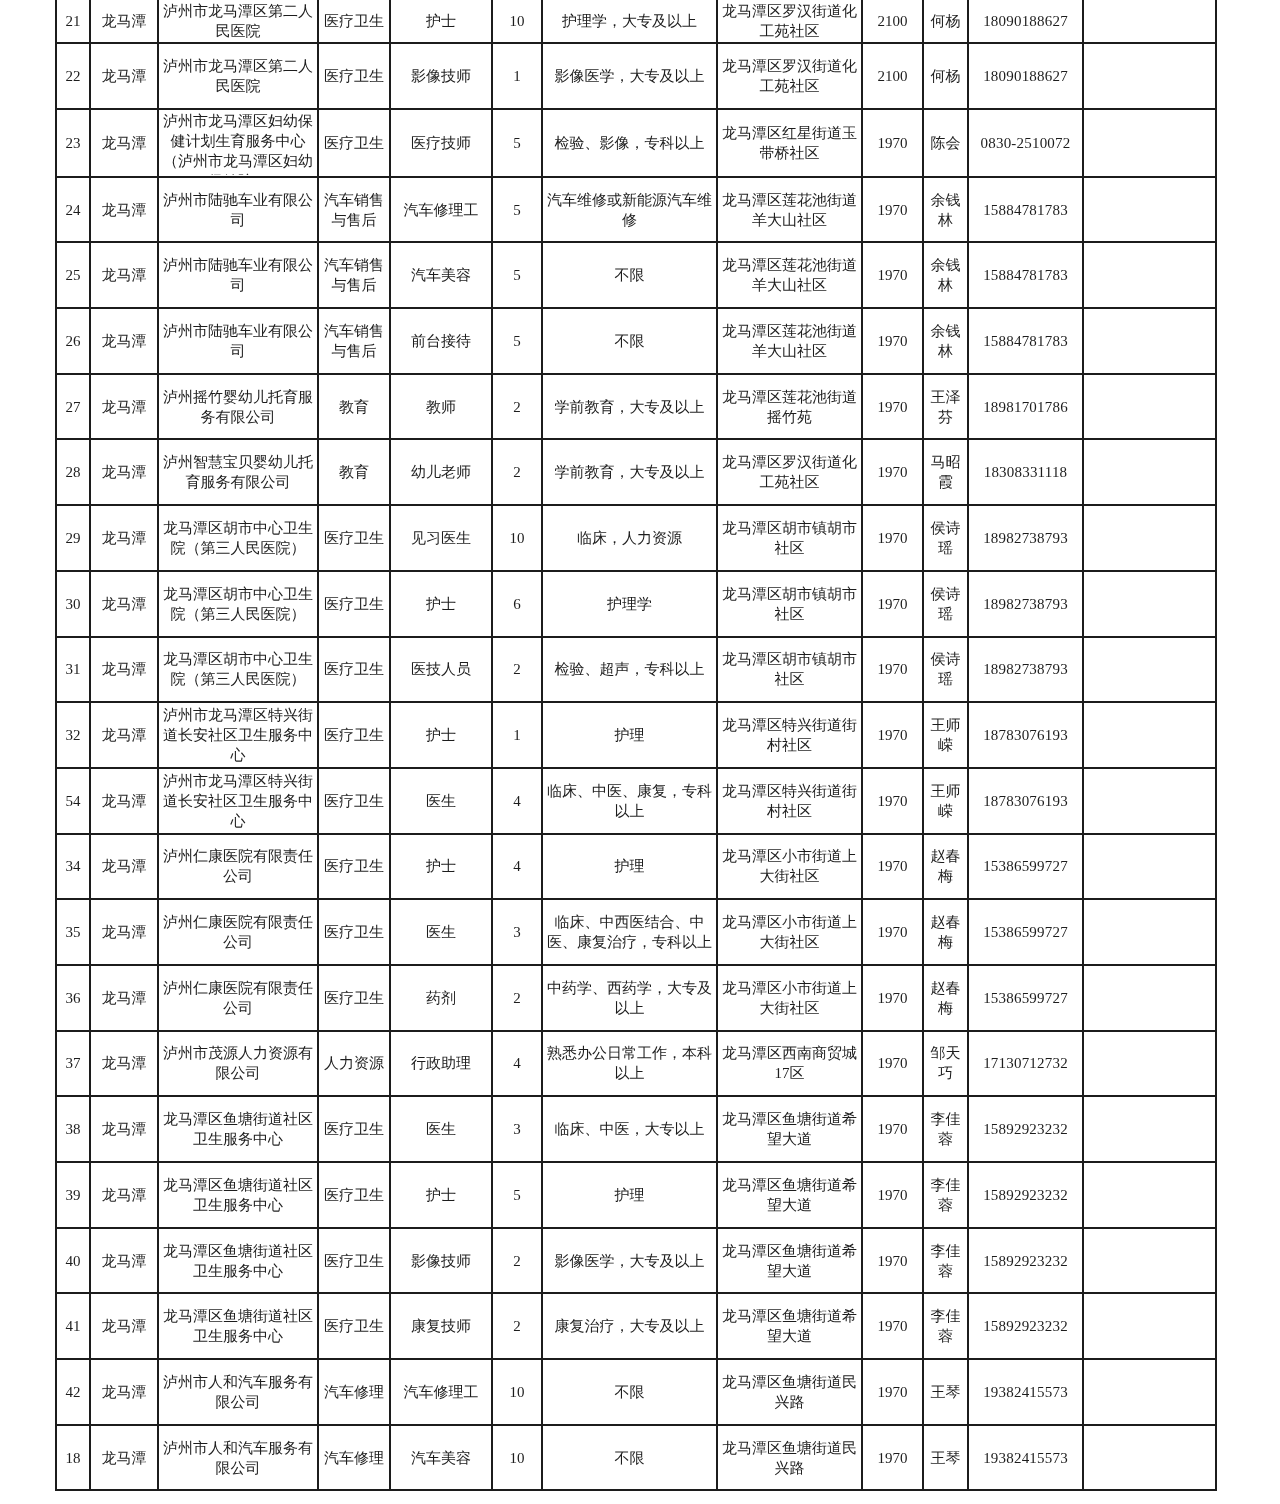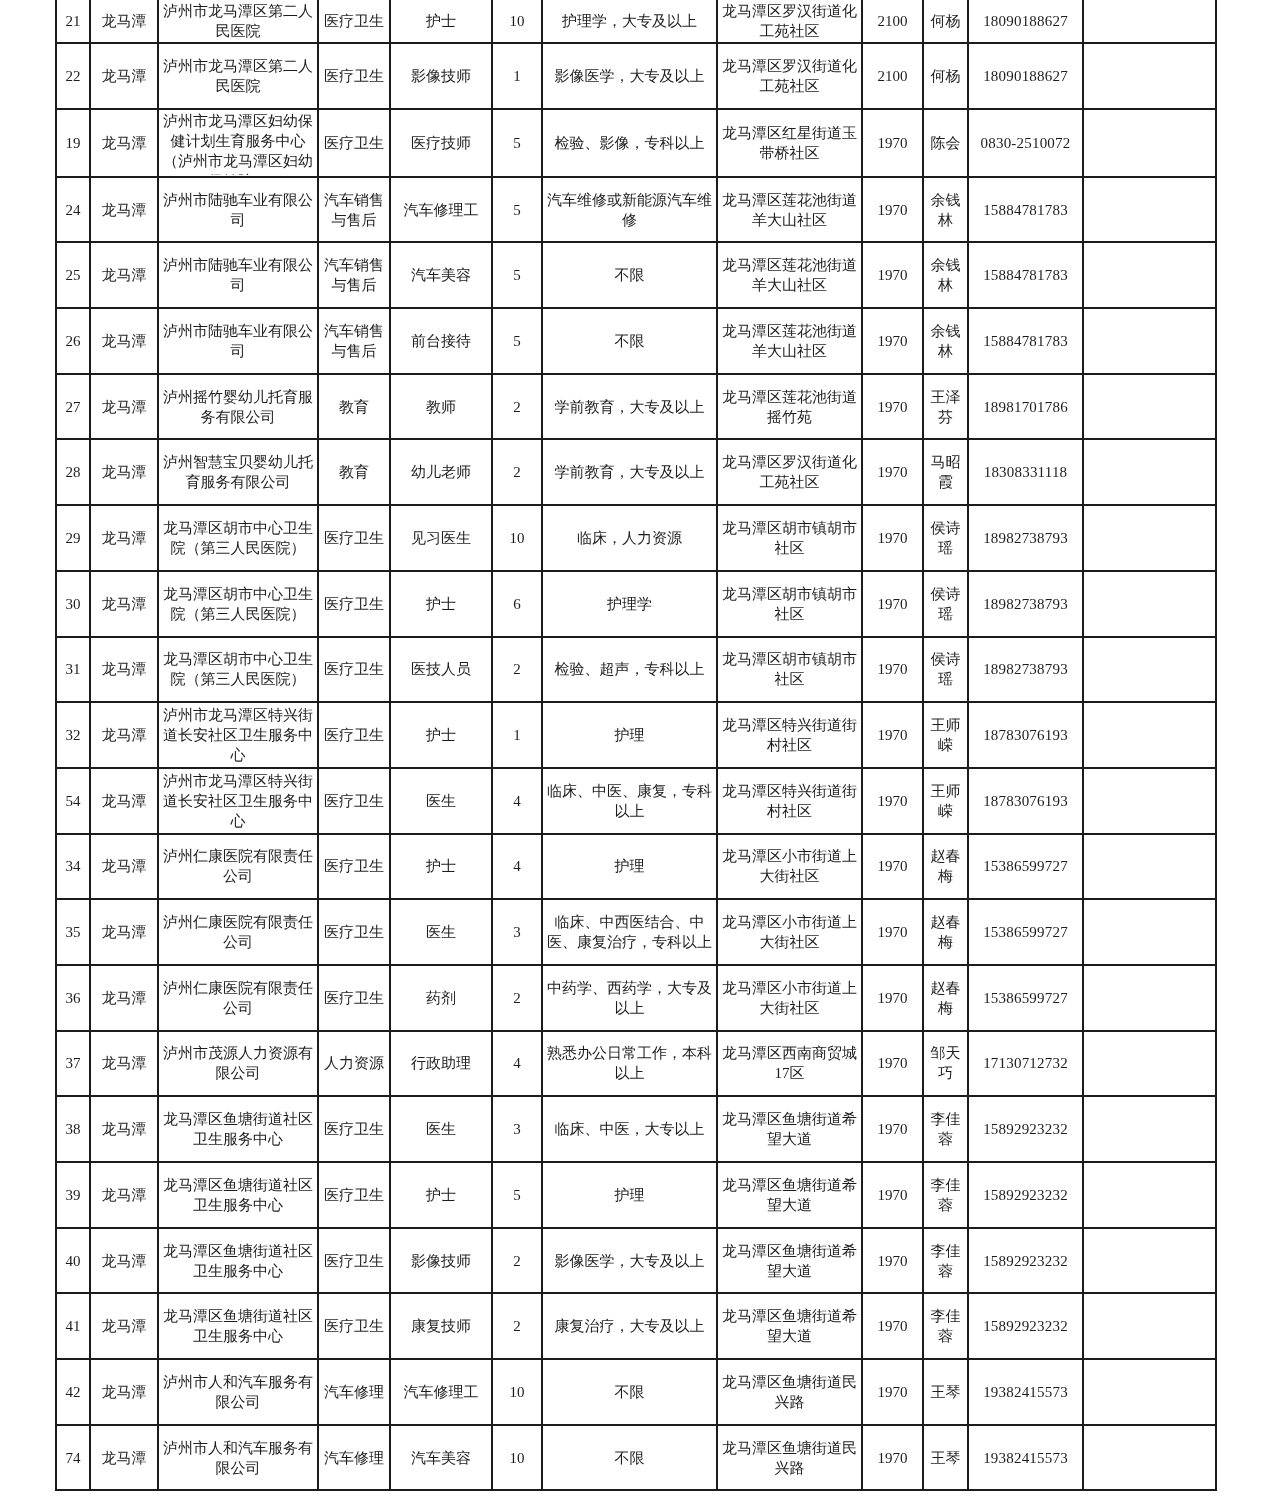--- a/index.html
+++ b/index.html
@@ -120,21 +120,21 @@
     <td class="c-phone">
             <span class="cellwrap">18090188627</span>
           </td>
     <td class="c-note">
             <span class="cellwrap"></span>
           </td>
   </tr>
 
   <tr>
     <td class="c-no">
-            <span class="cellwrap">19</span>
+            <span class="cellwrap">23</span>
           </td>
     <td class="c-district">
             <span class="cellwrap">龙马潭</span>
           </td>
     <td class="c-company">
             <span class="cellwrap">泸州市龙马潭区妇幼保健计划生育服务中心（泸州市龙马潭区妇幼保健院）</span>
           </td>
     <td class="c-industry">
             <span class="cellwrap">医疗卫生</span>
           </td>
@@ -900,21 +900,21 @@
     <td class="c-phone">
             <span class="cellwrap">19382415573</span>
           </td>
     <td class="c-note">
             <span class="cellwrap"></span>
           </td>
   </tr>
 
   <tr>
     <td class="c-no">
-            <span class="cellwrap">74</span>
+            <span class="cellwrap">18</span>
           </td>
     <td class="c-district">
             <span class="cellwrap">龙马潭</span>
           </td>
     <td class="c-company">
             <span class="cellwrap">泸州市人和汽车服务有限公司</span>
           </td>
     <td class="c-industry">
             <span class="cellwrap">汽车修理</span>
           </td>

